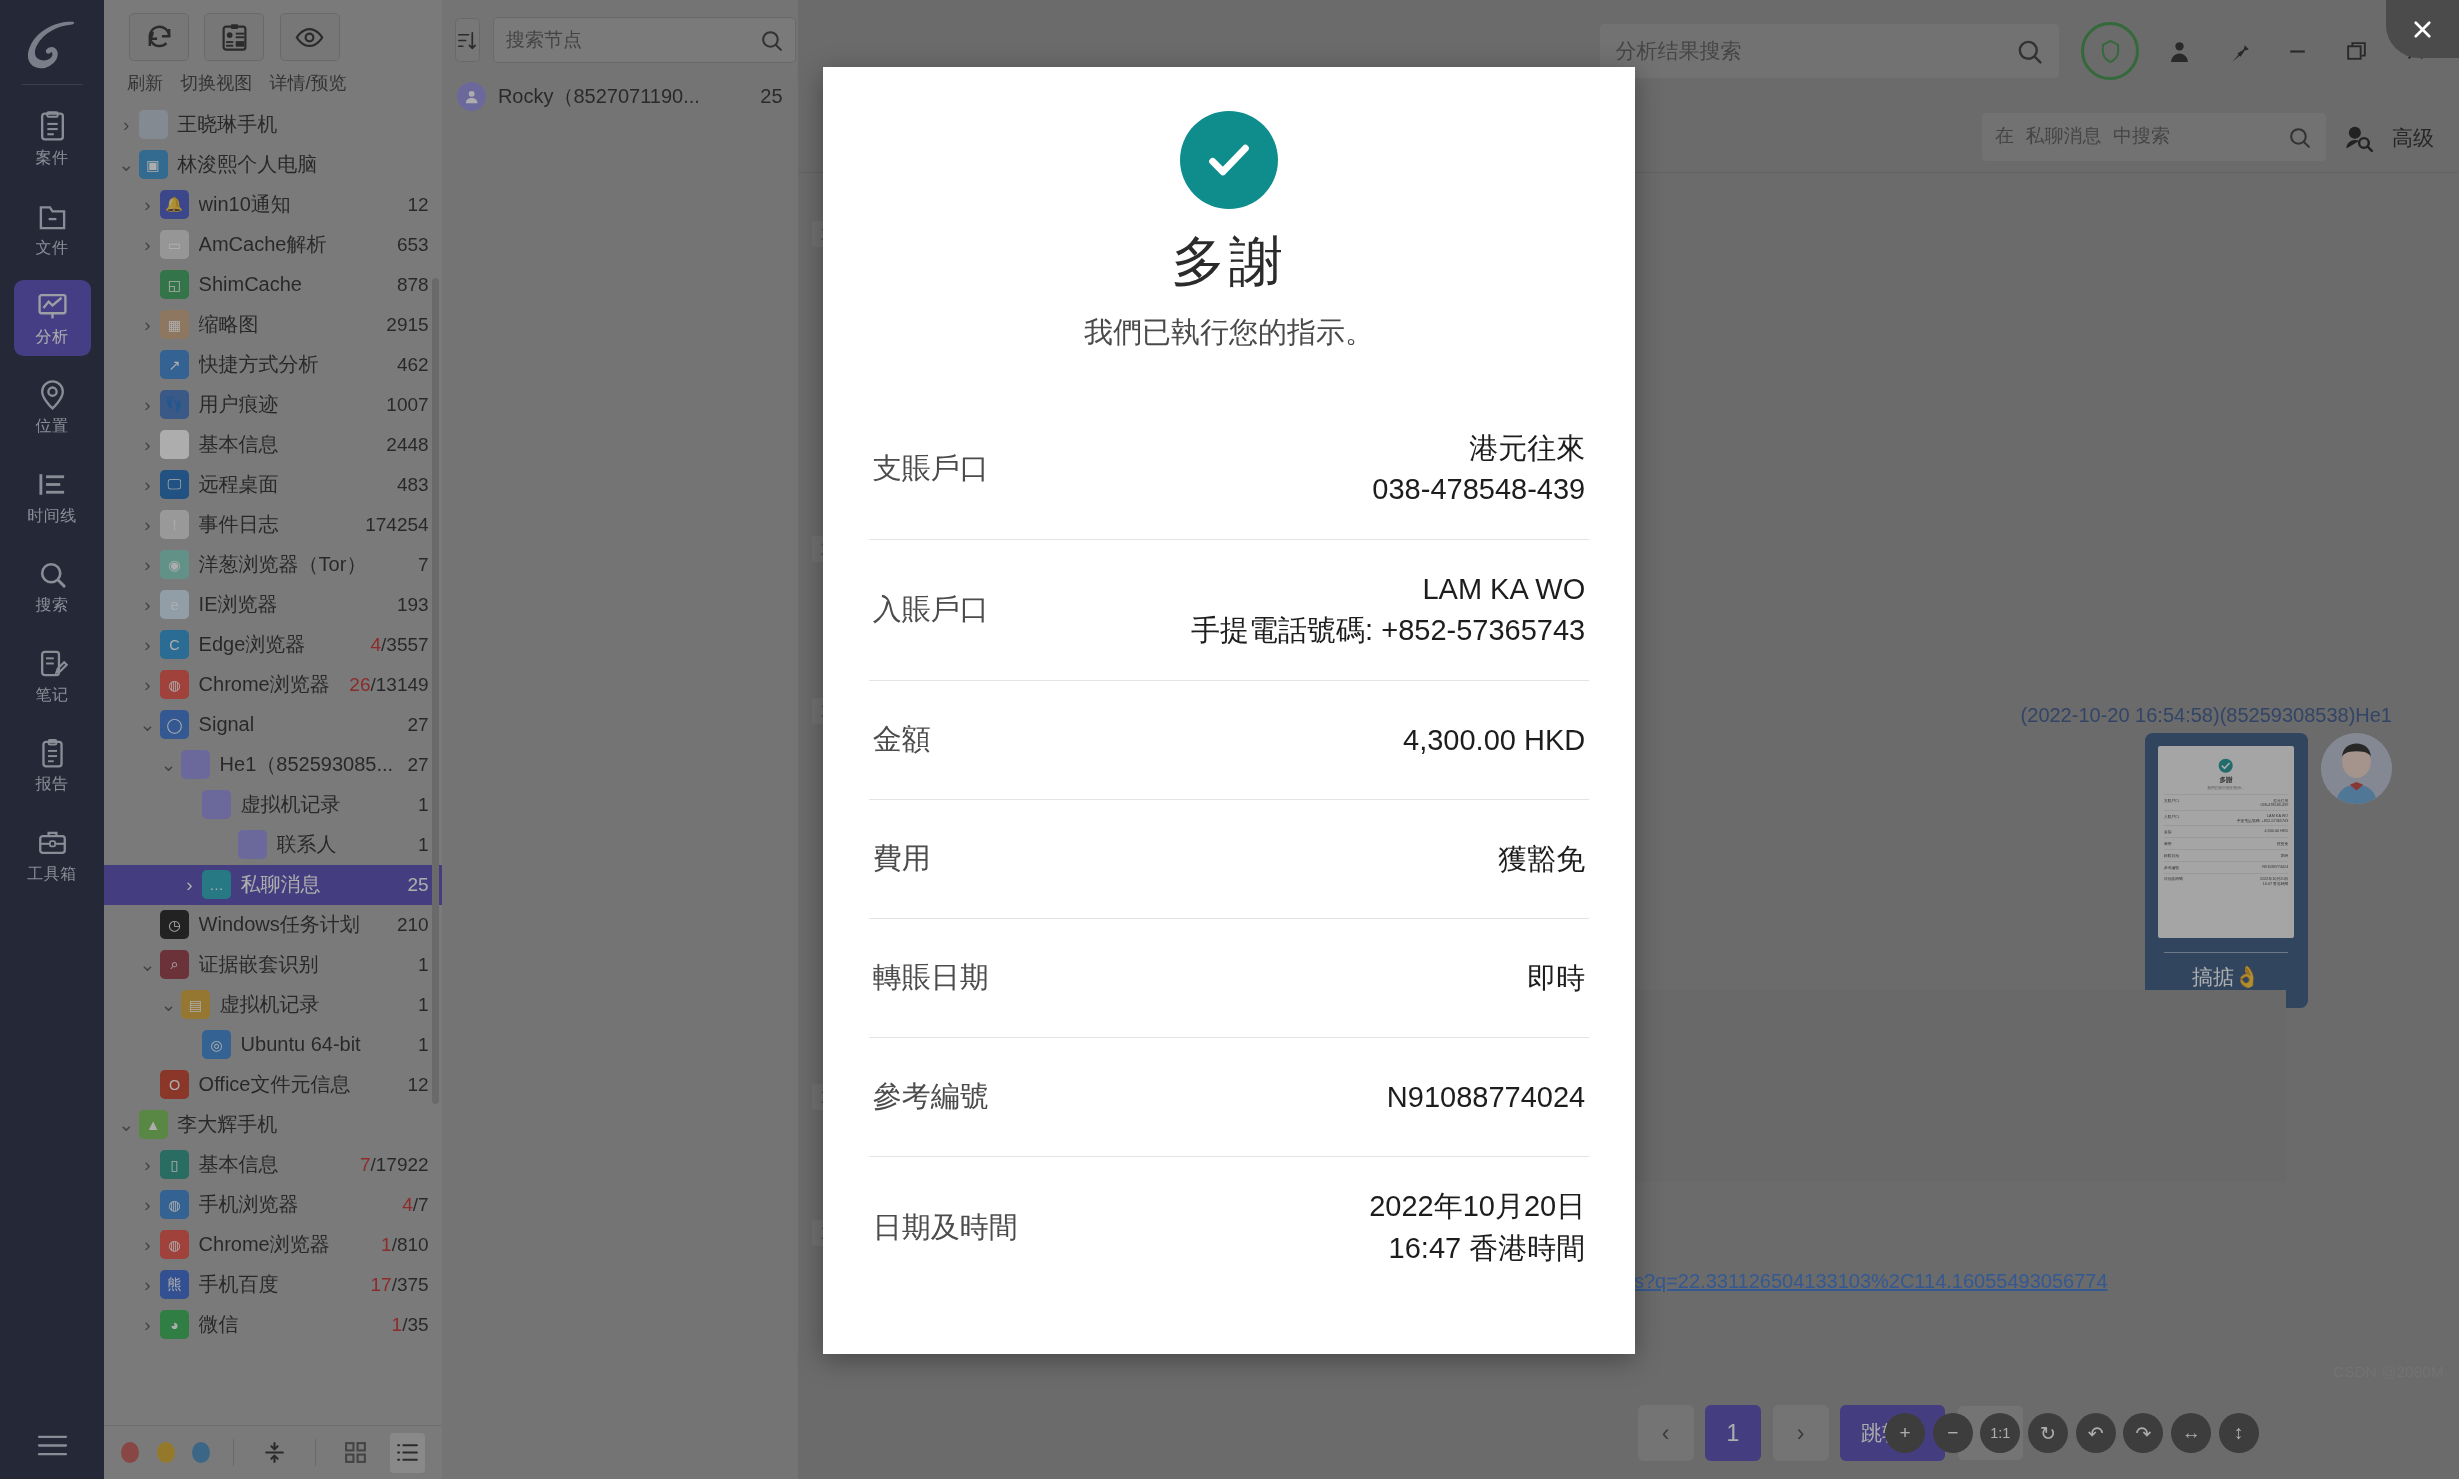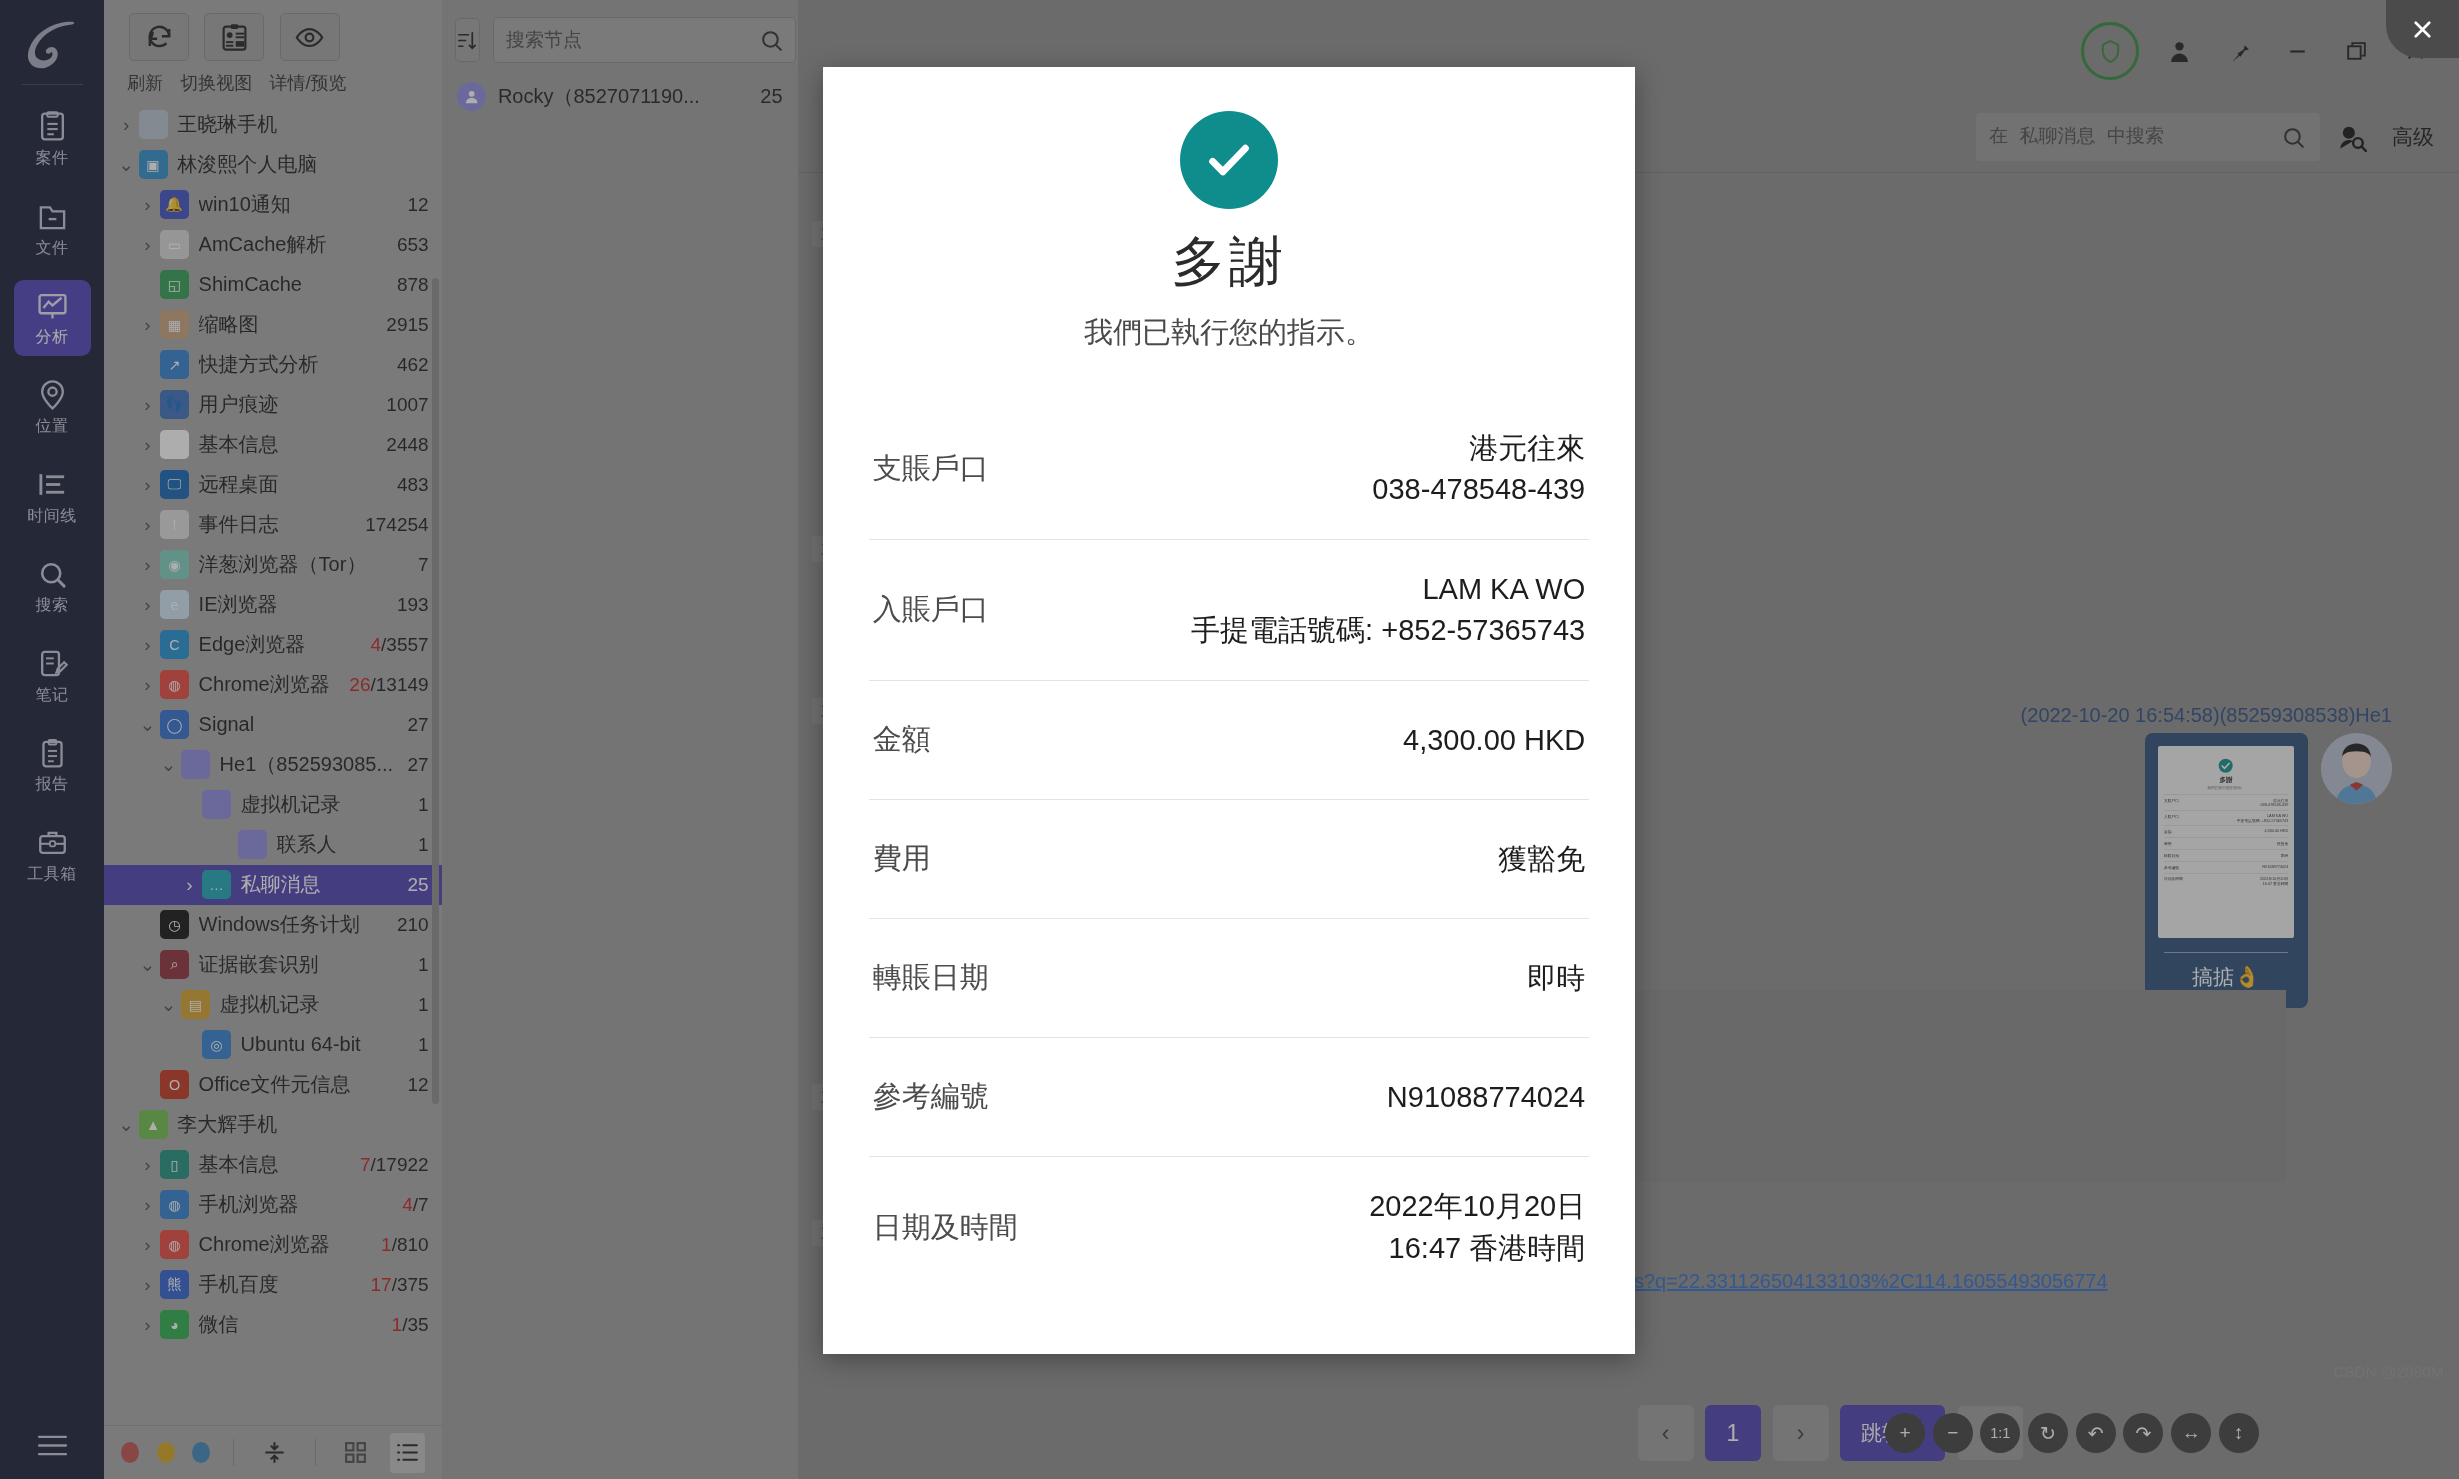--- a/index.html
+++ b/index.html
@@ -94,21 +94,21 @@
   .winbtn{width:38px;height:38px;display:flex;align-items:center;justify-content:center;cursor:pointer;color:#1d1d1d;}
   .closebtn{position:absolute;top:0;right:0;width:73px;height:58px;background:#4b4b4b;color:#fff;
      display:flex;align-items:center;justify-content:center;font-size:29px;cursor:pointer;
      border-bottom-left-radius:33px;}
   .subbar{height:71px;display:flex;align-items:center;justify-content:flex-end;gap:17.3px;padding:0 25px;
      border-bottom:1px solid #7f7f7f;}
   .csearch{width:346px;height:50px;border:1px solid #8e8e8e;border-radius:4.8px;background:#9a9a9a;
      display:flex;align-items:center;padding:0 13.4px;gap:7.7px;}
   .csearch input{flex:1;background:transparent;border:0;outline:none;font-size:19px;color:#000000;font-family:Liberation Mono, monospace;}
   .csearch input::placeholder{color:#4d4d4d;}
-  .adv{display:flex;align-items:center;gap:25px;font-size:21px;color:#161616;cursor:pointer;}
+  .adv{display:flex;align-items:flex-end;gap:19px;font-size:21px;color:#161616;cursor:pointer;}
 
   .chat{flex:1;position:relative;overflow:hidden;}
   .tstamp{position:absolute;font-size:19px;color:#5c5c5c;background:#9a9a9a;padding:1.9px 7.7px;border-radius:2.9px;}
   .msgrow{position:absolute;right:67px;display:flex;flex-direction:column;align-items:flex-end;}
   .msgmeta{font-size:20px;color:#2c4c86;margin-bottom:5.8px;}
   .bubblewrap{display:flex;align-items:flex-start;gap:13.4px;}
   .bubble{background:#2b4c77;color:#fff;border-radius:7.7px;padding:11.5px 19px;font-size:21px;max-width:615px;}
   .avatar{width:71px;height:71px;border-radius:50%;background:#b7bfd0;display:flex;align-items:flex-end;justify-content:center;overflow:hidden;flex:0 0 71px;}
   .recvcard{background:#2b4c77;border-radius:7.7px;padding:13.4px;width:163px;}
   .recvimg{background:#f2f2f2;width:136px;height:192px;margin:0 auto;border-radius:1.9px;padding:5.8px;font-size:3.8px;color:#333;}
@@ -560,20 +560,27 @@
             <path d="M4 21c0-4.4 3.6-7 8-7s8 2.6 8 7z" fill="#fff"></path>
         </svg>
       </div>
       <span class="nm">Rocky（8527071190...</span>
       <span>25</span>
     </div>
   </div>
 
   <div class="main">
     <div class="topbar">
+      <div class="gsearch">
+        <input value="" placeholder="分析结果搜索" style="">
+        <svg width="29" height="29" viewBox="0 0 24 24">
+          <circle cx="11" cy="11" r="7" fill="none" stroke="#2b2b2b" stroke-width="2"></circle>
+          <line x1="16.5" y1="16.5" x2="21" y2="21" stroke="#2b2b2b" stroke-width="2" stroke-linecap="round"></line>
+        </svg>
+      </div>
       <div class="greenbadge">
         <svg width="23" height="25" viewBox="0 0 24 26">
           <path d="M12 2L4 6v7c0 6 4 9 8 11 4-2 8-5 8-11V6z" fill="none" stroke="#2f8a3a" stroke-width="2"></path>
         </svg>
       </div>
       <div class="winbtn">
         <svg width="25" height="25" viewBox="0 0 24 24">
           <circle cx="12" cy="7" r="4" fill="#1d1d1d"></circle>
             <path d="M4 22c0-4.4 3.6-8 8-8s8 3.6 8 8z" fill="#1d1d1d"></path>
         </svg>

